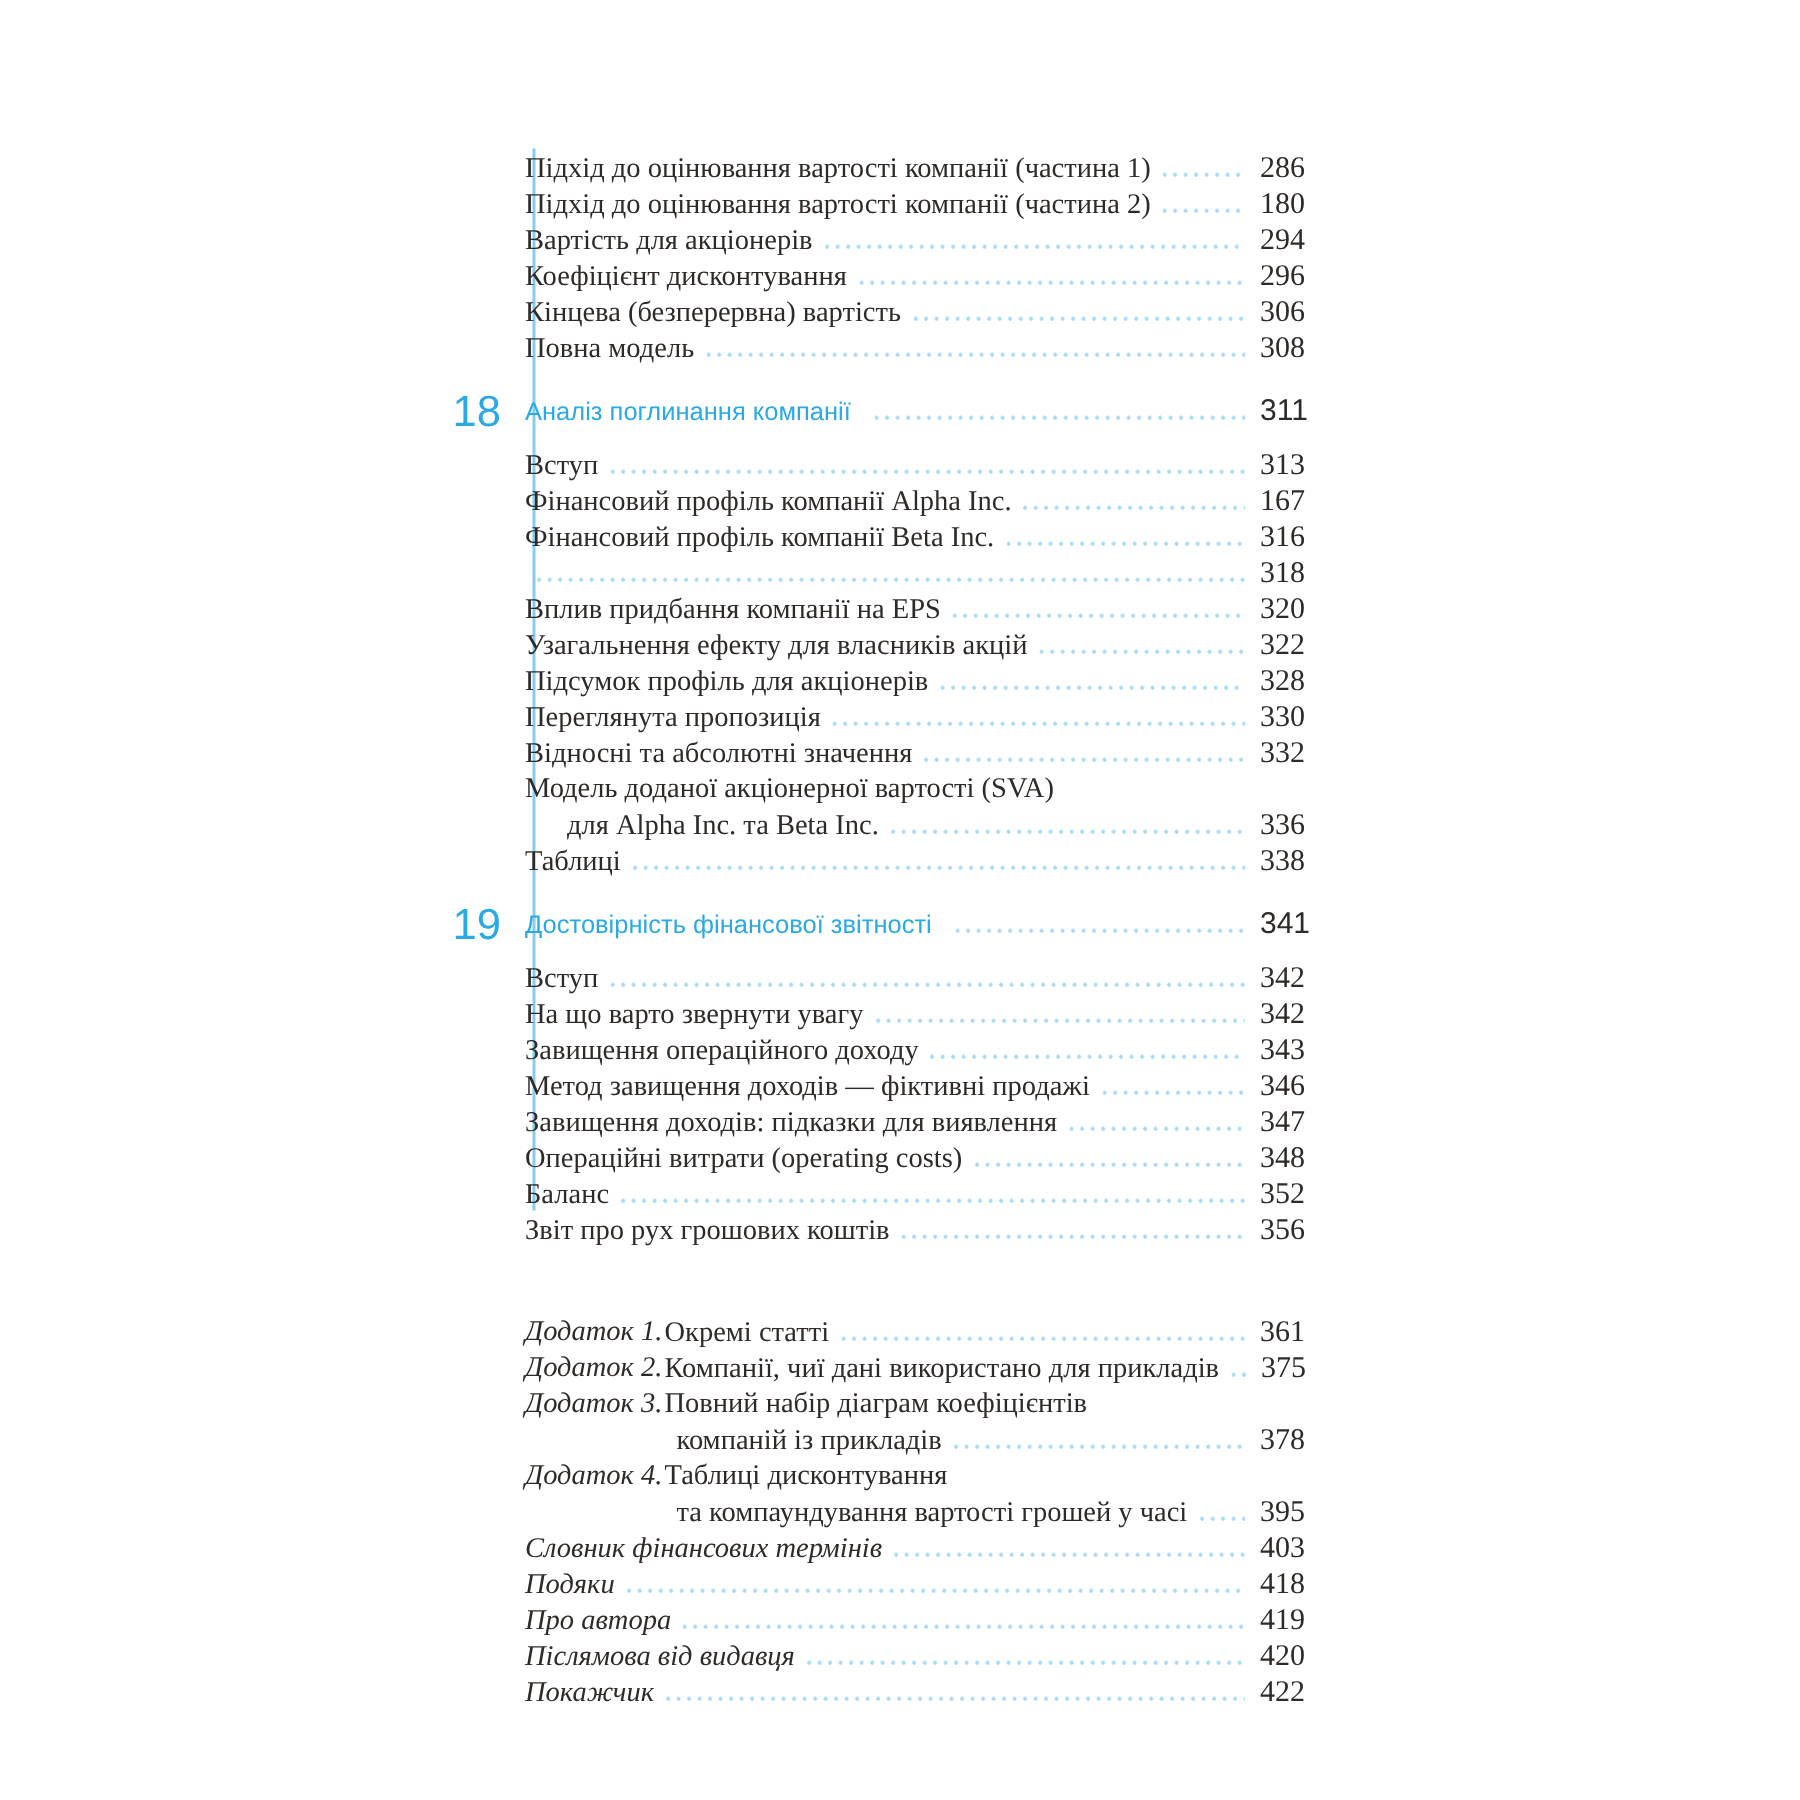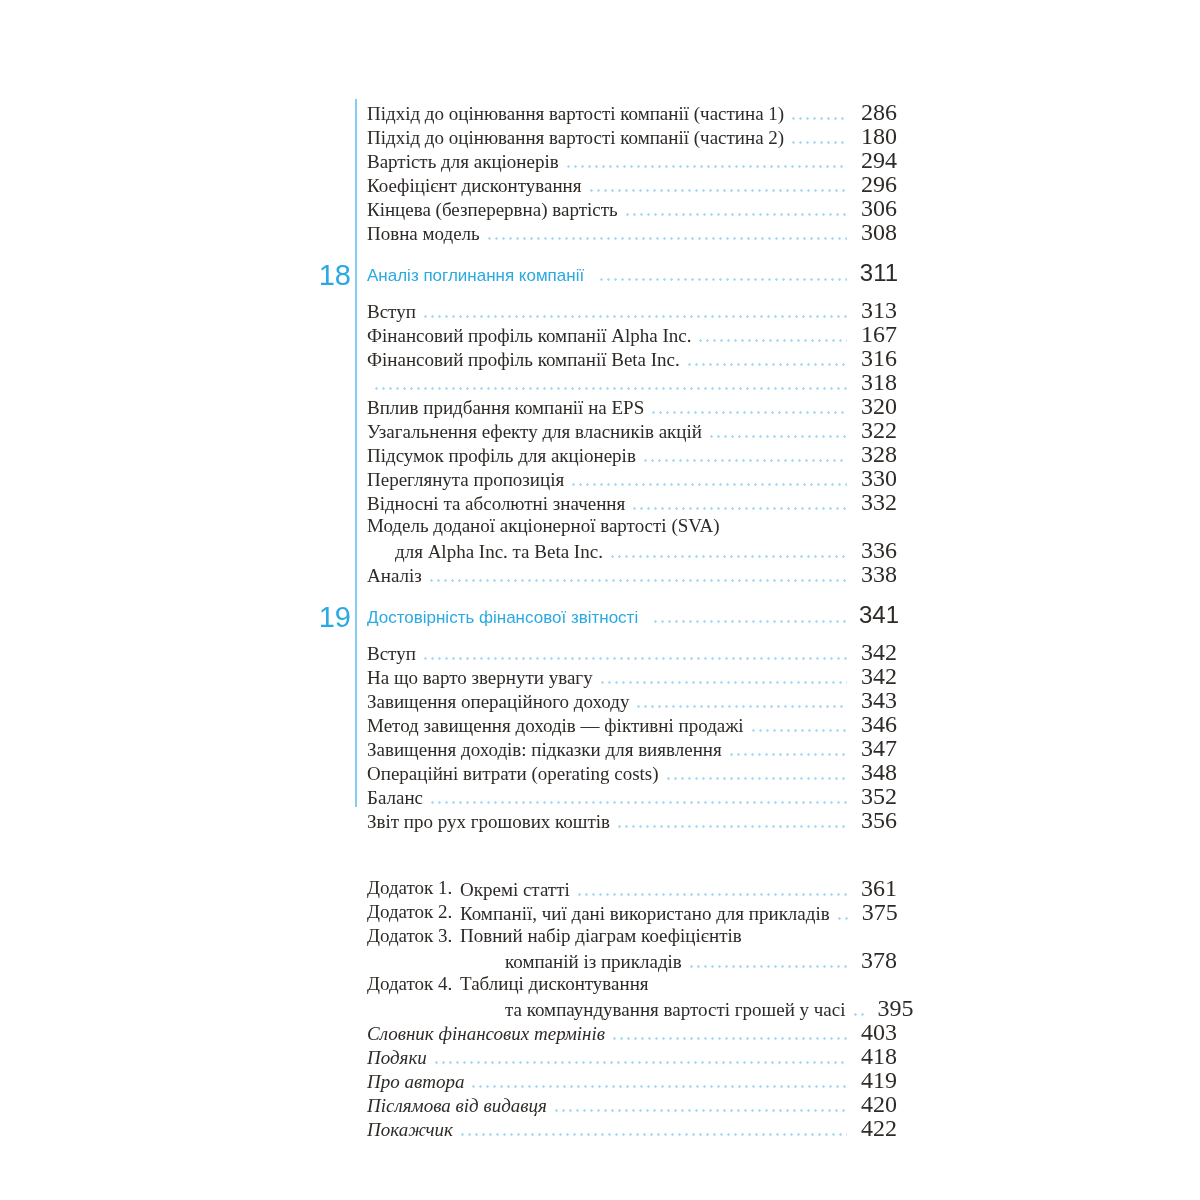--- a/index.html
+++ b/index.html
@@ -10,53 +10,53 @@
   }
   *{margin:0;padding:0;box-sizing:border-box;}
   html,body{background:#ffffff;}
   body{
     width:1200px;height:1200px;position:relative;overflow:hidden;
     font-family:"Liberation Serif","DejaVu Serif",serif;
     color:var(--text);
   }
   .page{position:absolute;inset:0;background:#fff;}
   .vbar{position:absolute;left:355px;top:99px;width:2px;height:708px;background:var(--bar);}
-  .col{position:absolute;left:367px;top:100px;width:534px;}
+  .col{position:absolute;left:350px;top:100px;width:534px;}
   .row{
     display:flex;align-items:baseline;height:24px;
     font-size:19px;line-height:24px;white-space:nowrap;
   }
   .tt{flex:0 0 auto;}
   .leader{
     flex:1 1 auto;min-width:10px;height:3px;margin:0 10px 0 8px;
     background-image:radial-gradient(circle at 1.5px 1.5px, var(--dots) 1.25px, rgba(0,0,0,0) 1.45px);
     background-size:7px 3px;background-repeat:repeat-x;
   }
-  .pg{flex:0 0 auto;min-width:44px;text-align:center;font-size:24px;}
+  .pg{flex:0 0 auto;min-width:44px;text-align:left;font-size:20px;}
   .cont{padding-left:28px;}
-  .cont2{padding-left:8px;margin-left:37px;}
+  .cont2{padding-left:8px;}
   .chapter{
     position:relative;display:flex;align-items:baseline;height:32px;
     margin-top:15px;margin-bottom:7px;white-space:nowrap;
   }
   .chap-title{
     font-family:"Liberation Sans","DejaVu Sans",sans-serif;
     font-size:17px;line-height:32px;color:var(--accent);flex:0 0 auto;
   }
   .chap-num{
     position:absolute;left:-57px;top:0;width:41px;text-align:right;
     font-family:"Liberation Sans","DejaVu Sans",sans-serif;
     font-size:29px;line-height:32px;color:var(--accent);
   }
   .chapter .leader{margin-left:16px;}
   .chapter .pg{font-family:Liberation Sans, sans-serif;color:var(--text);}
   .appendices{margin-top:44px;}
   .app-row{display:flex;align-items:flex-start;}
   .app-label{
-    flex:0 0 93px;font-size:19px;line-height:24px;white-space:nowrap;
+    flex:0 0 93px;font-style:italic;font-size:19px;line-height:24px;white-space:nowrap;
   }
   .app-body{flex:1 1 auto;min-width:0;display:block;}
   .it .tt{font-style:italic;}
 </style>
 </head>
 <body>
 
 <div class="page">
   <div class="vbar"></div>
 
@@ -146,21 +146,21 @@
     <div class="row nolead">
       <span class="tt">Модель доданої акціонерної вартості (SVA)</span>
 
     </div>
     <div class="row cont">
       <span class="tt">для Alpha Inc. та Beta Inc.</span>
       <span class="leader"></span>
       <span class="pg">336</span>
     </div>
     <div class="row">
-      <span class="tt">Аналіз</span>
+      <span class="tt">Таблиці</span>
       <span class="leader"></span>
       <span class="pg">338</span>
     </div>
 
     <div class="chapter">
       <span class="chap-num">19</span>
       <span class="chap-title">Достовірність фінансової звітності</span>
       <span class="leader"></span>
       <span class="pg">341</span>
     </div>

